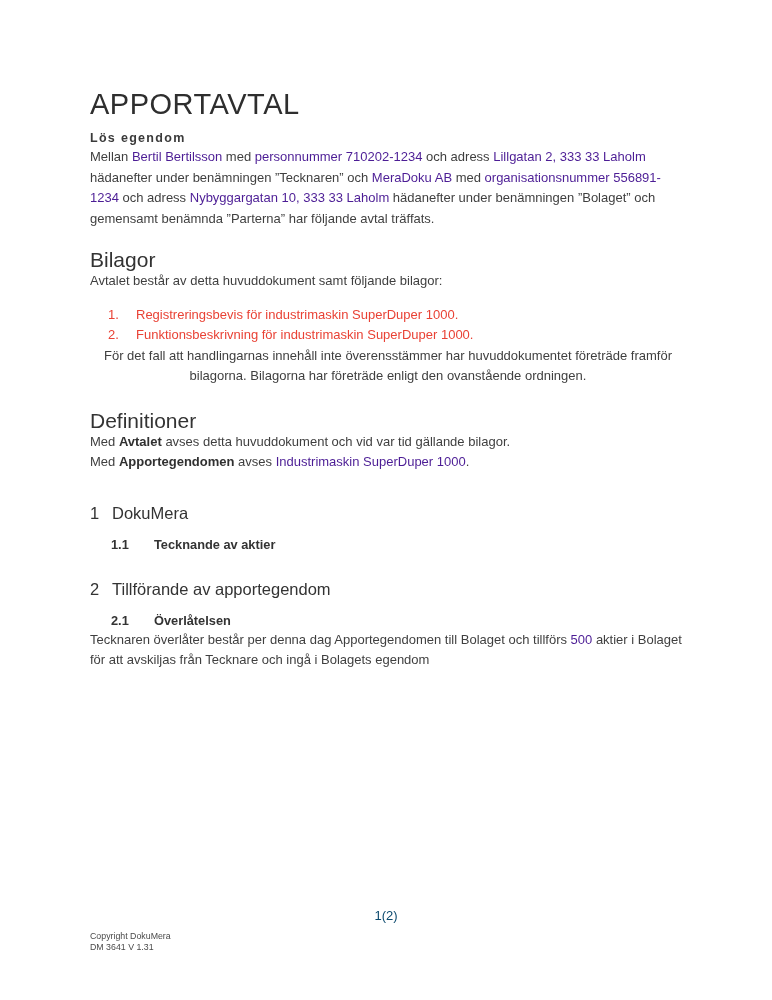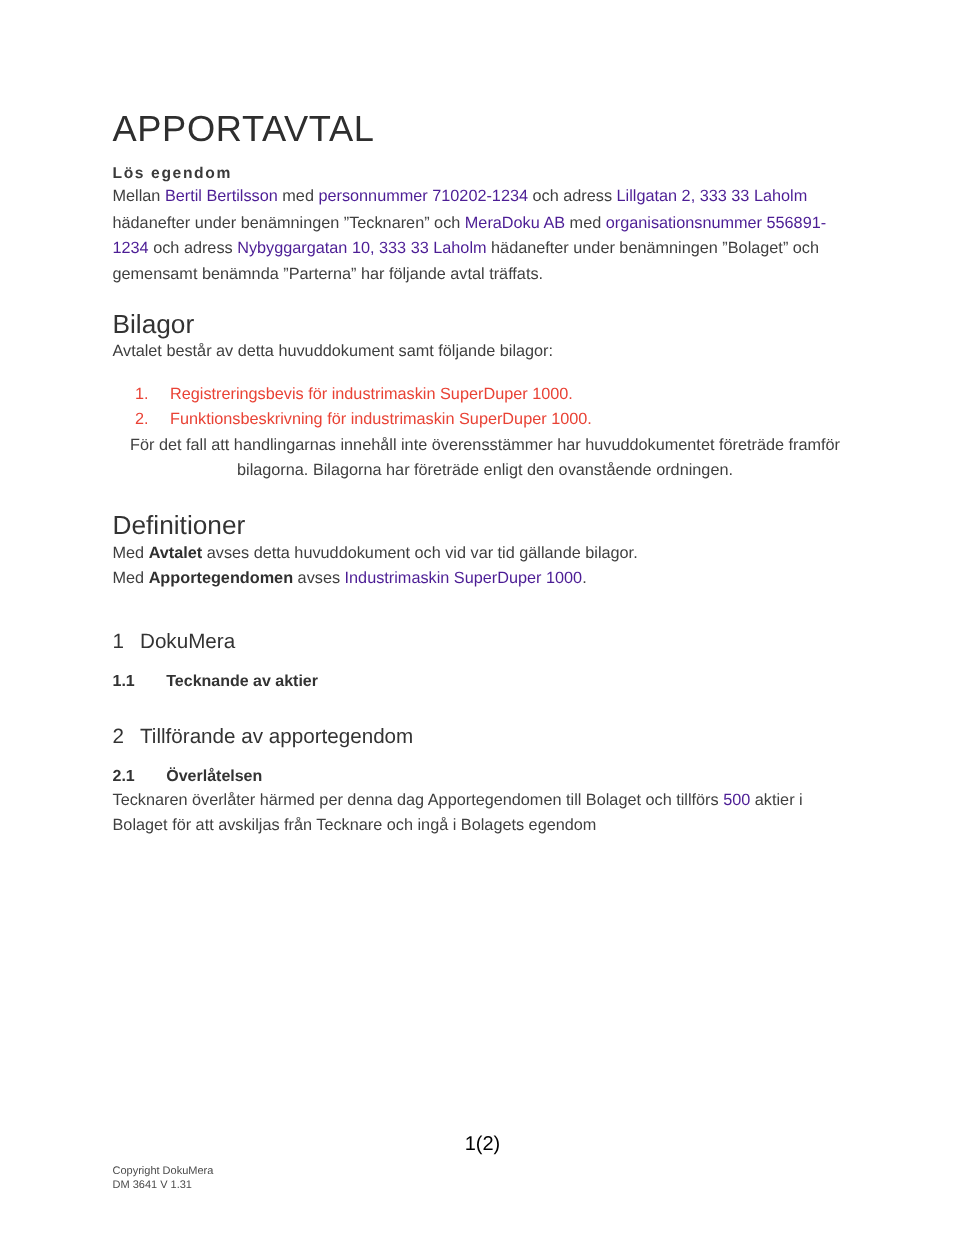--- a/index.html
+++ b/index.html
@@ -83,34 +83,34 @@
   .h3.section-1 { margin-top: 29px; }
   .h3.section-2 { margin-top: 24px; }
   .h4 {
     margin: 12px 0 0 0;
     display: flex;
     font-size: 12.8px;
     line-height: 18px;
     font-weight: 700;
     color: #333333;
   }
-  .h4 .sub-num { flex: 0 0 43px; width: 43px; }
+  .h4 .sub-num { flex: 0 0 43px; width: 43px; margin-left: 21px; }
   .sec1-para { margin-top: 8px; }
   .sec2-para { margin-top: 7px; }
   .red { color: #4c1d95; text-align: right; }
   .bold { font-weight: 700; color: #303030; }
   .page-number {
     position: absolute;
     left: 0;
     right: 0;
     top: 908px;
     text-align: center;
-    font-size: 16px;
+    font-size: 13px;
     line-height: 16px;
-    color: #000000;
+    color: #0c4a6e;
   }
   .copyright {
     position: absolute;
     left: 90px;
     top: 931px;
     font-size: 8.8px;
     line-height: 11px;
     color: #4a4a4a;
   }
 </style>
@@ -154,21 +154,21 @@
   </h4>
 
   <h3 class="h3 section-2">
     <span class="sec-num">2</span>
     <span>Tillförande av apportegendom</span>
   </h3>
   <h4 class="h4">
     <span class="sub-num">2.1</span>
     <span>Överlåtelsen</span>
   </h4>
-  <p class="body sec2-para"><span>Tecknaren överlåter härmed per denna dag Apportegendomen till Bolaget och tillförs </span><span class="red">500</span><span> aktier i Bolaget för att avskiljas från Tecknare och ingå i Bolagets egendom</span></p>
+  <p class="body sec2-para"><span>Tecknaren överlåter består per denna dag Apportegendomen till Bolaget och tillförs </span><span class="red">500</span><span> aktier i Bolaget för att avskiljas från Tecknare och ingå i Bolagets egendom</span></p>
 
   <div class="page-number">1(2)</div>
 
   <div class="copyright">
     <div>Copyright DokuMera</div>
     <div>DM 3641 V 1.31</div>
   </div>
 
 </div>
 

